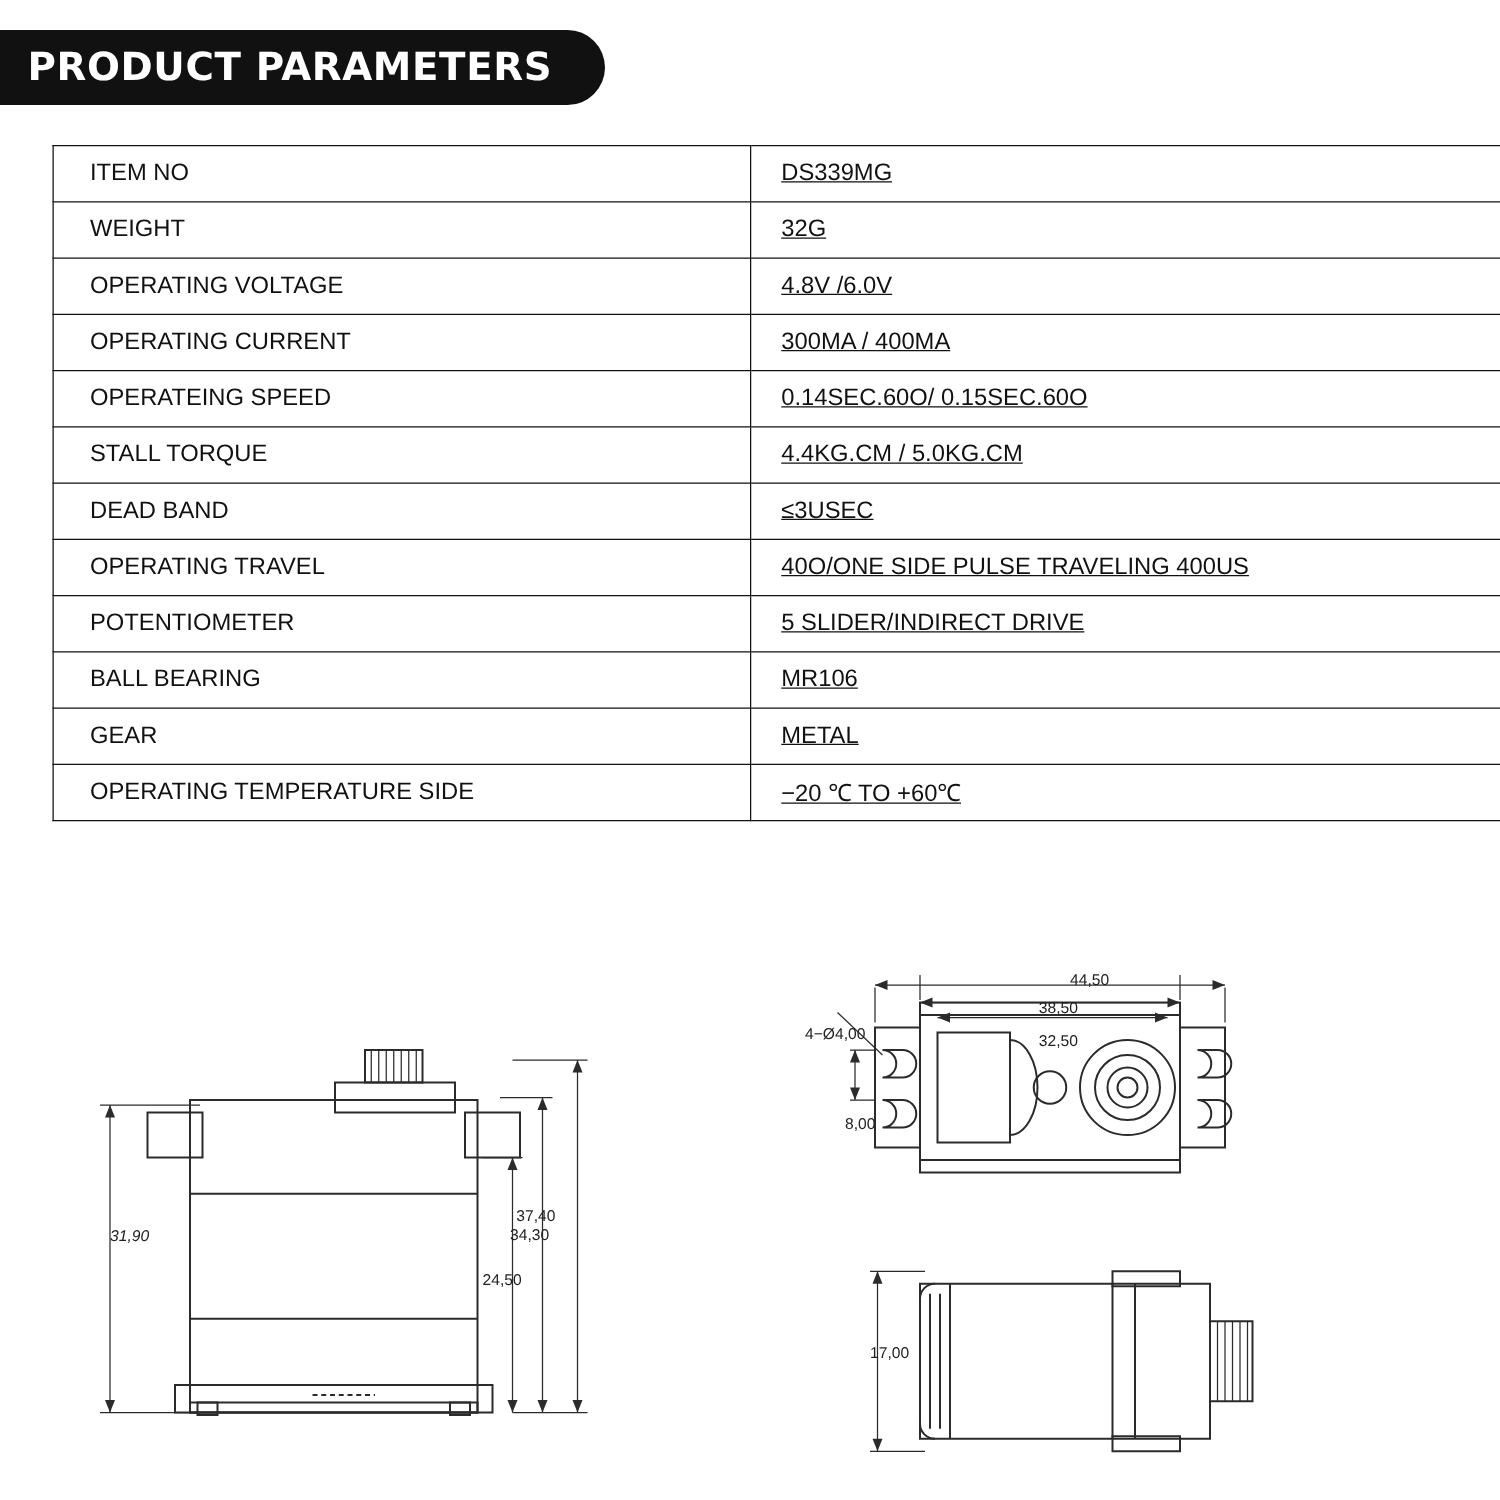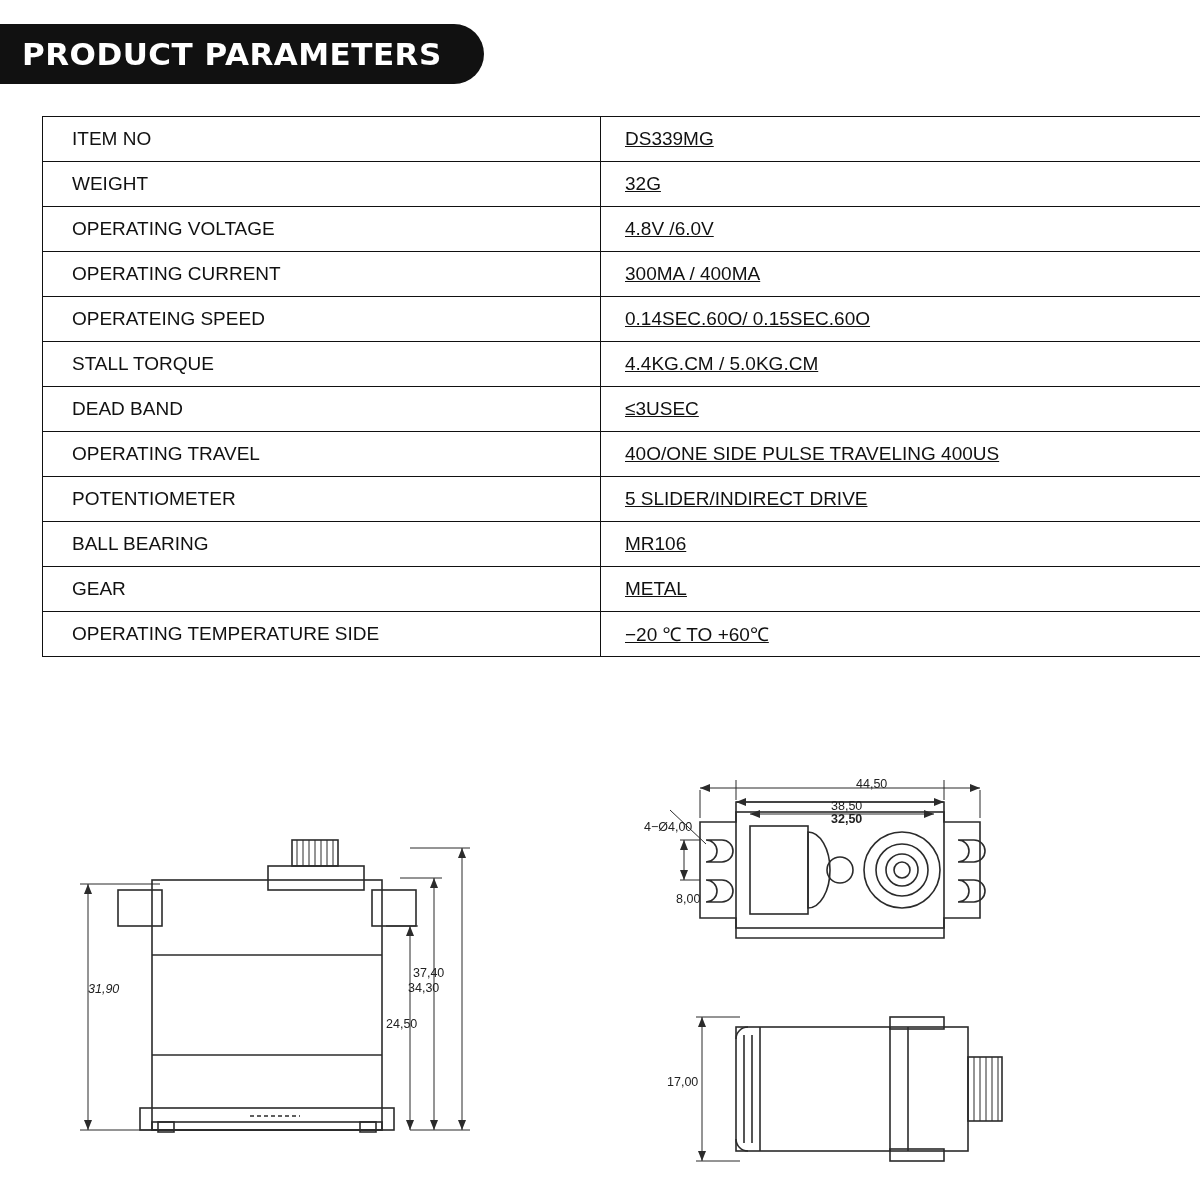--- a/index.html
+++ b/index.html
@@ -250,21 +250,21 @@
         <polygon points="304,32 294,28 294,36"></polygon>
         <polygon points="110,44 120,40 120,48"></polygon>
         <polygon points="294,44 284,40 284,48"></polygon>
         <polygon points="44,70 40,80 48,80"></polygon>
         <polygon points="44,110 40,100 48,100"></polygon>
       </g>
     </svg>
 
     <div class="dim" style="left:831px; top:7px;margin-left:25px;">44,50</div>
     <div class="dim" style="left:831px; top:29px;">38,50</div>
-    <div class="dim" style="left:831px; top:42px;font-weight:bold;">32,50</div>
+    <div class="dim" style="left:831px; top:56px;">32,50</div>
     <div class="dim" style="left:644px; top:50px;">4−Ø4,00</div>
     <div class="dim" style="left:676px; top:122px;">8,00</div>
 
     <svg style="position:absolute; left:640px; top:235px;" width="400" height="195" viewBox="0 0 400 195">
       <g fill="none" stroke="#2b2b2b" stroke-width="1.6">
 
         <rect x="96" y="22" width="232" height="124"></rect>
 
         <path d="M96,34 a12,12 0 0,1 12,-12 M96,134 a12,12 0 0,0 12,12"></path>
 
@@ -292,16 +292,16 @@
         <line x1="62" y1="12" x2="62" y2="156"></line>
         <line x1="56" y1="12" x2="100" y2="12"></line>
         <line x1="56" y1="156" x2="100" y2="156"></line>
       </g>
       <g fill="#2b2b2b">
         <polygon points="62,12 58,22 66,22"></polygon>
         <polygon points="62,156 58,146 66,146"></polygon>
       </g>
     </svg>
 
-    <div class="dim" style="left:667px; top:305px;">17,00</div>
+    <div class="dim" style="left:696px; top:305px;">17,00</div>
 
   </div>
 </div>
 
 </body></html>

